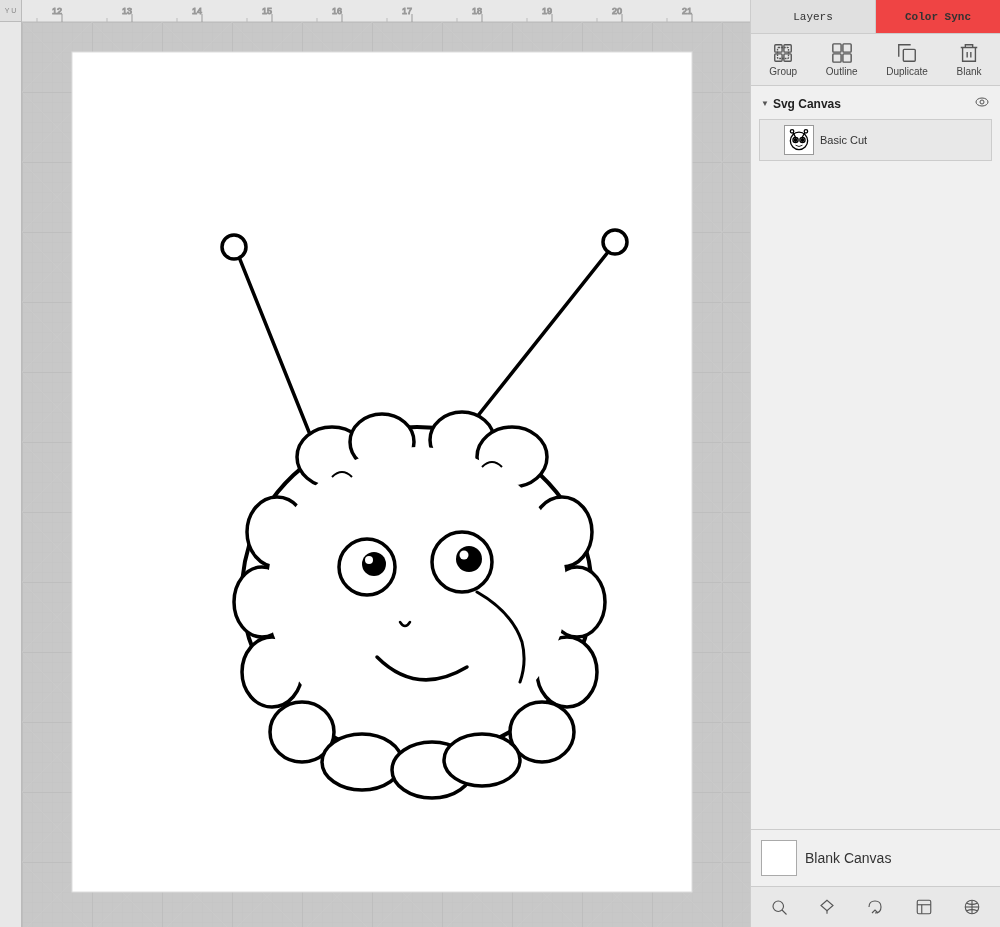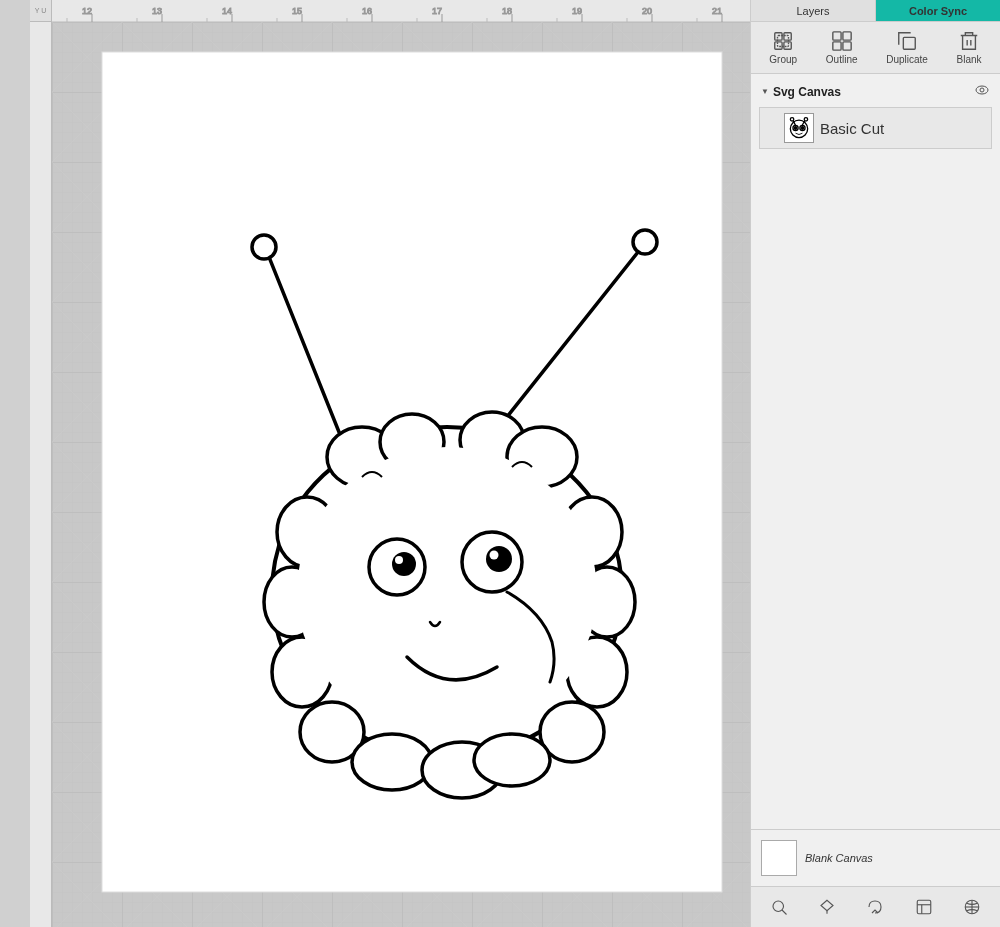--- a/index.html
+++ b/index.html
@@ -8,21 +8,20 @@
     .app-container { display: flex; width: 1000px; height: 927px; }
 
     
     .canvas-area {
       flex: 1;
       display: flex;
       flex-direction: column;
       background: #c8c8c8;
       position: relative;
       overflow: hidden;
-      margin-left: 30px;
     }
 
     .ruler-corner {
       width: 22px;
       height: 22px;
       background: #e0e0e0;
       border-right: 1px solid #bbb;
       border-bottom: 1px solid #bbb;
       flex-shrink: 0;
       display: flex;
@@ -62,36 +61,37 @@
       background: #f0f0f0;
       display: flex;
       flex-direction: column;
       border-left: 1px solid #ccc;
     }
 
     .panel-tabs {
       display: flex;
       background: #e0e0e0;
       border-bottom: 1px solid #ccc;
-      height: 22px;
+      height: 34px;
+      font-family: Liberation Mono, monospace;
     }
 
     .panel-tab {
       flex: 1;
       display: flex;
       align-items: center;
       justify-content: center;
       font-size: 11px;
       cursor: pointer;
       color: #333;
       border-right: 1px solid #ccc;
     }
 
     .panel-tab.active {
-      background: #14b8a6;
+      background: #ef4444;
       font-weight: bold;
     }
 
     .panel-tab:last-child { border-right: none; }
 
     
     .panel-toolbar {
       display: flex;
       align-items: center;
       justify-content: space-around;
@@ -164,21 +164,21 @@
       justify-content: center;
       flex-shrink: 0;
     }
 
     .layer-thumbnail svg {
       width: 26px;
       height: 26px;
     }
 
     .layer-name {
-      font-size: 15px;
+      font-size: 11px;
       color: #333;
     }
 
     
     .panel-bottom {
       border-top: 1px solid #ccc;
       padding: 10px;
       display: flex;
       align-items: center;
       gap: 8px;
@@ -187,23 +187,22 @@
 
     .blank-canvas-thumb {
       width: 36px;
       height: 36px;
       background: white;
       border: 1px solid #aaa;
       flex-shrink: 0;
     }
 
     .blank-canvas-label {
-      font-size: 11px;
+      font-size: 14px;
       color: #333;
-      font-style: italic;
     }
 
     .panel-footer-tools {
       display: flex;
       align-items: center;
       justify-content: space-around;
       padding: 6px 4px;
       background: #e8e8e8;
       border-top: 1px solid #ccc;
     }

